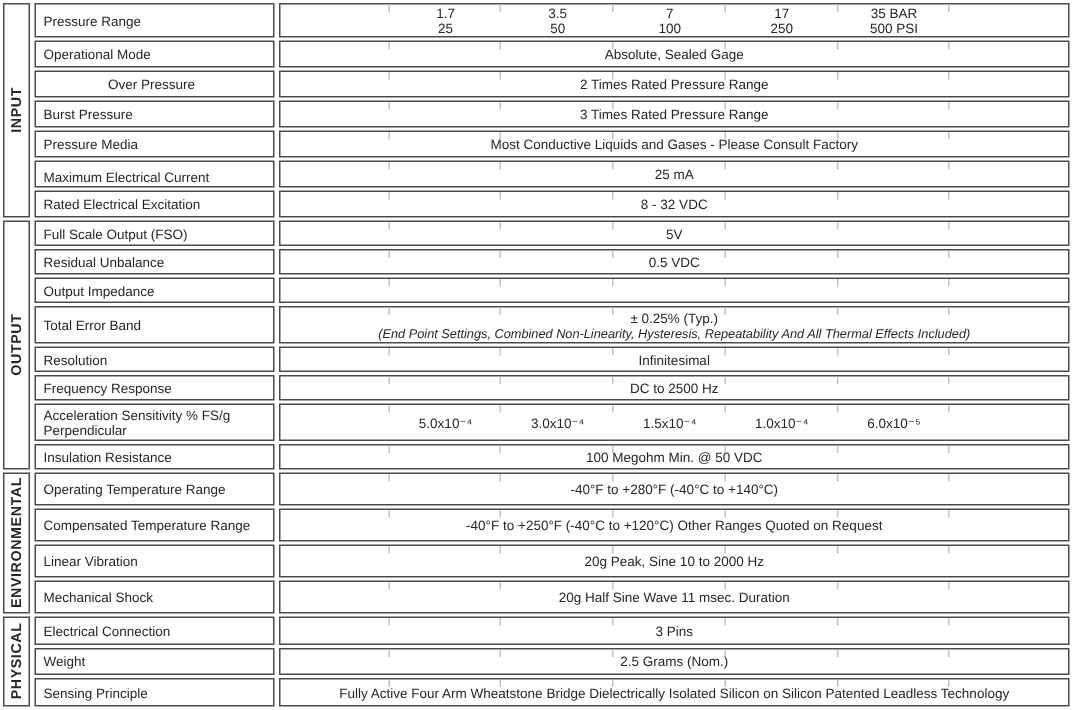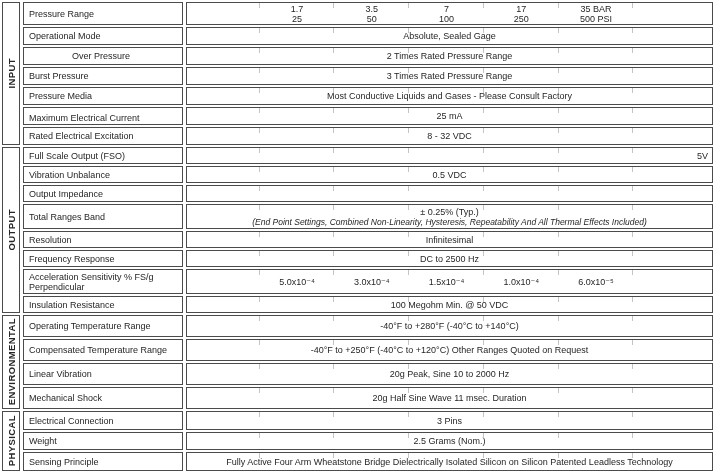--- a/index.html
+++ b/index.html
@@ -134,31 +134,31 @@
         <span class="vmain">8 - 32 VDC</span>
       </div>
     </div>
     <div class="section" style="grid-template-rows: 17px 17px 17px 25px 17px 17px 25px 17px;">
       <div class="cell sec-cell" style="grid-row: 1 / span 8;">
         <span class="sec-label">OUTPUT</span>
       </div>
       <div class="cell label-cell" style="grid-area: 1 / 2;">
         <span>Full Scale Output (FSO)</span>
       </div>
-      <div class="cell value-cell" style="grid-area: 1 / 3; text-align: right;">
+      <div class="cell value-cell" style="grid-area: 1 / 3;">
         <span class="tick" style="left: calc(13.85% - 1px);"></span>
         <span class="tick" style="left: calc(28.08% - 1px);"></span>
         <span class="tick" style="left: calc(42.31% - 1px);"></span>
         <span class="tick" style="left: calc(56.54% - 1px);"></span>
         <span class="tick" style="left: calc(70.77% - 1px);"></span>
         <span class="tick" style="left: calc(85% - 1px);"></span>
         <span class="vmain">5V</span>
       </div>
       <div class="cell label-cell" style="grid-area: 2 / 2;">
-        <span>Vibration Unbalance</span>
+        <span>Residual Unbalance</span>
       </div>
       <div class="cell value-cell" style="grid-area: 2 / 3;">
         <span class="tick" style="left: calc(13.85% - 1px);"></span>
         <span class="tick" style="left: calc(28.08% - 1px);"></span>
         <span class="tick" style="left: calc(42.31% - 1px);"></span>
         <span class="tick" style="left: calc(56.54% - 1px);"></span>
         <span class="tick" style="left: calc(70.77% - 1px);"></span>
         <span class="tick" style="left: calc(85% - 1px);"></span>
         <span class="vmain">0.5 VDC</span>
       </div>
@@ -167,21 +167,21 @@
       </div>
       <div class="cell value-cell" style="grid-area: 3 / 3;">
         <span class="tick" style="left: calc(13.85% - 1px);"></span>
         <span class="tick" style="left: calc(28.08% - 1px);"></span>
         <span class="tick" style="left: calc(42.31% - 1px);"></span>
         <span class="tick" style="left: calc(56.54% - 1px);"></span>
         <span class="tick" style="left: calc(70.77% - 1px);"></span>
         <span class="tick" style="left: calc(85% - 1px);"></span>
       </div>
       <div class="cell label-cell" style="grid-area: 4 / 2;">
-        <span>Total Ranges Band</span>
+        <span>Total Error Band</span>
       </div>
       <div class="cell value-cell" style="grid-area: 4 / 3;">
         <span class="tick" style="left: calc(13.85% - 1px);"></span>
         <span class="tick" style="left: calc(28.08% - 1px);"></span>
         <span class="tick" style="left: calc(42.31% - 1px);"></span>
         <span class="tick" style="left: calc(56.54% - 1px);"></span>
         <span class="tick" style="left: calc(70.77% - 1px);"></span>
         <span class="tick" style="left: calc(85% - 1px);"></span>
         <span class="vmain">± 0.25%  (Typ.)</span>
         <span class="note">(End Point Settings, Combined Non-Linearity, Hysteresis, Repeatability And All Thermal Effects Included)</span>

